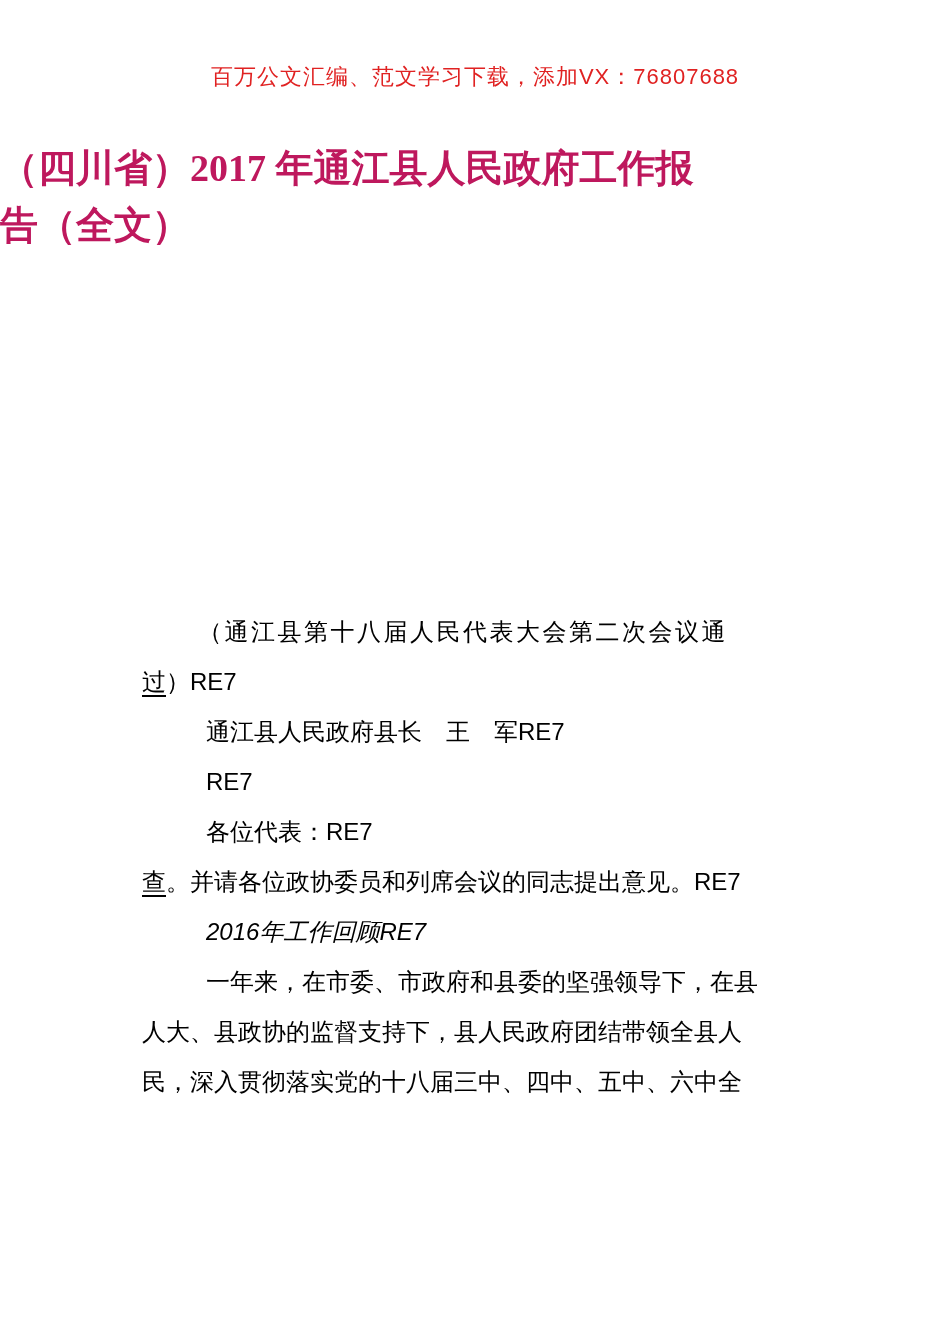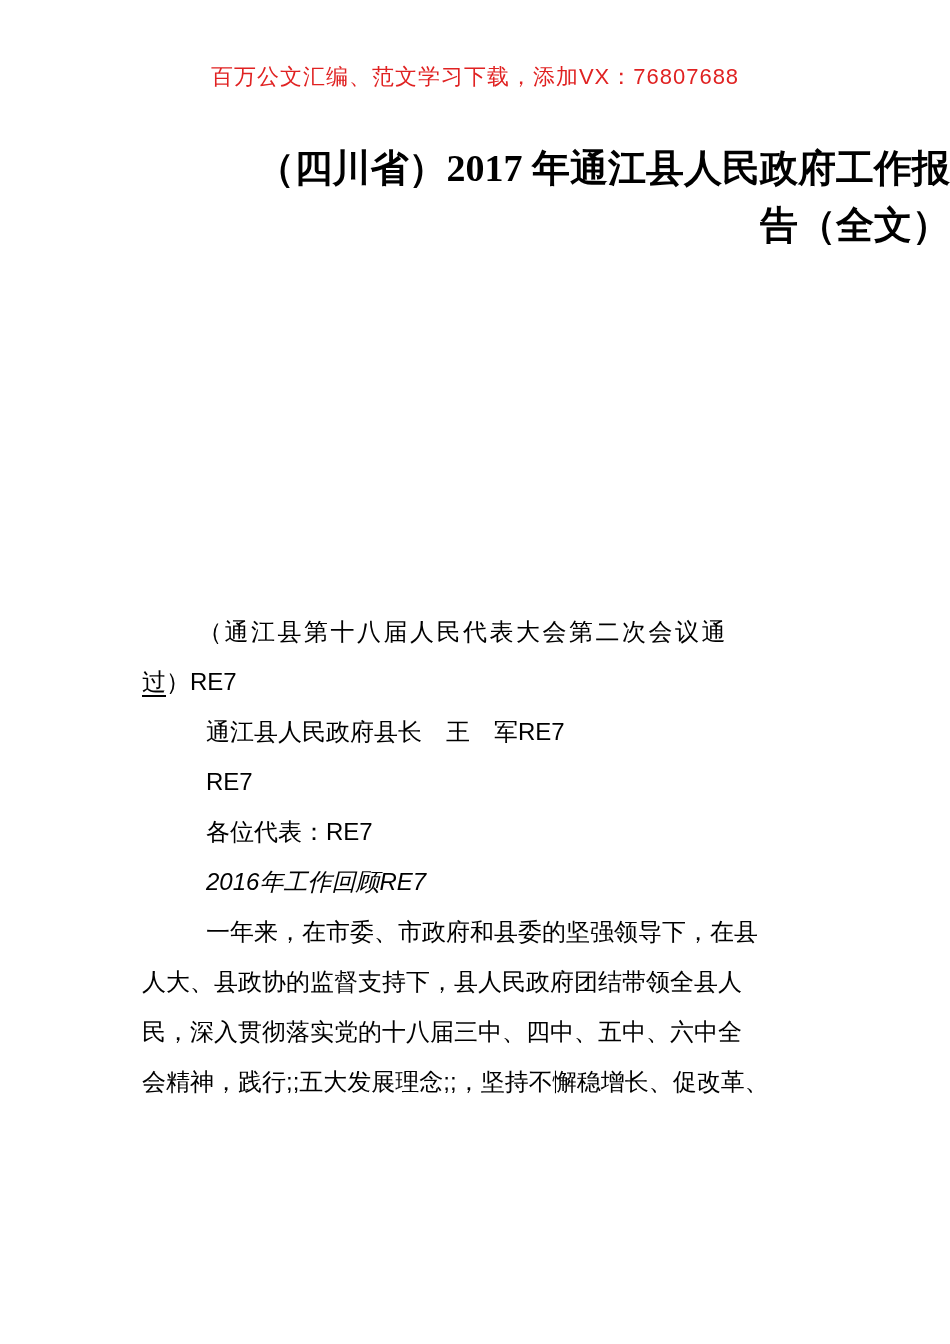--- a/index.html
+++ b/index.html
@@ -25,27 +25,27 @@
     font-size: 22px;
     line-height: 30px;
     letter-spacing: 1px;
     font-weight: 400;
   }
   .doc-title {
     position: absolute;
     top: 140px;
     left: 0;
     width: 100%;
-    text-align: right;
+    text-align: left;
     font-weight: bold;
     font-size: 38px;
     line-height: 57px;
     
     font-family: "Liberation Serif", "DejaVu Serif", serif;
-    color: #000000;
+    color: #be185d;
   }
   .doc-body {
     position: absolute;
     left: 142px;
     top: 607px;
     width: 682px;
     font-size: 24px;
     color: #000000;
   }
   .line {
@@ -68,20 +68,20 @@
     <div>（四川省）2017 年通江县人民政府工作报</div>
     <div>告（全文）</div>
   </div>
 
   <div class="doc-body">
       <div class="line" style="text-indent: 56px; letter-spacing: 2.5px;">（通江县第十八届人民代表大会第二次会议通</div>
       <div class="line"><span class="u-first">过</span>）RE7</div>
       <div class="line" style="text-indent: 64px;">通江县人民政府县长　王　军RE7</div>
       <div class="line" style="text-indent: 64px;">RE7</div>
       <div class="line" style="text-indent: 64px;">各位代表：RE7</div>
+      <div class="line"><span class="u-first">查</span>。并请各位政协委员和列席会议的同志提出意见。RE7</div>
       <div class="line" style="text-indent: 64px; font-style: italic;">2016年工作回顾RE7</div>
       <div class="line" style="text-indent: 64px;">一年来，在市委、市政府和县委的坚强领导下，在县</div>
       <div class="line">人大、县政协的监督支持下，县人民政府团结带领全县人</div>
       <div class="line">民，深入贯彻落实党的十八届三中、四中、五中、六中全</div>
-      <div class="line">会精神，践行;;五大发展理念;;，坚持不懈稳增长、促改革、</div>
     </div>
 
 </div>
 
 </body></html>

